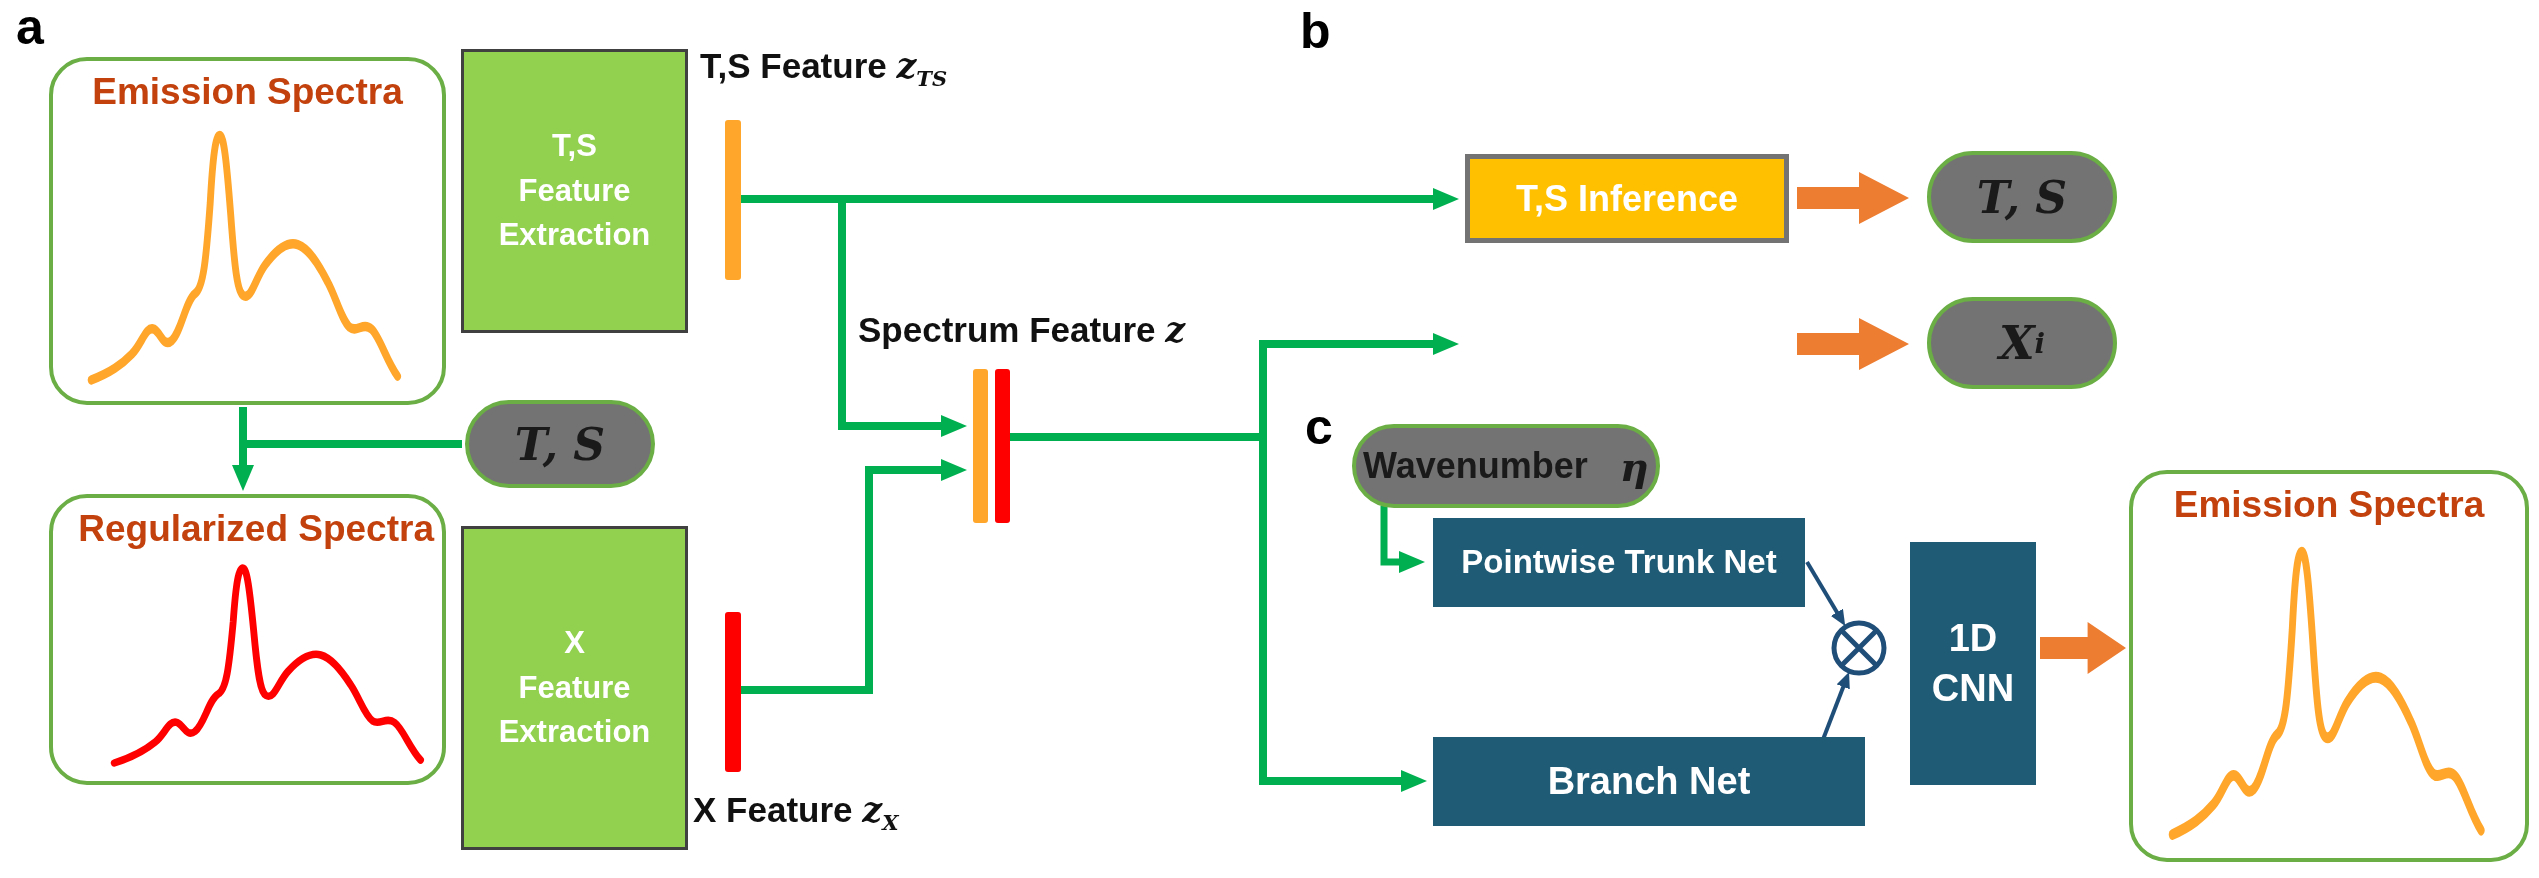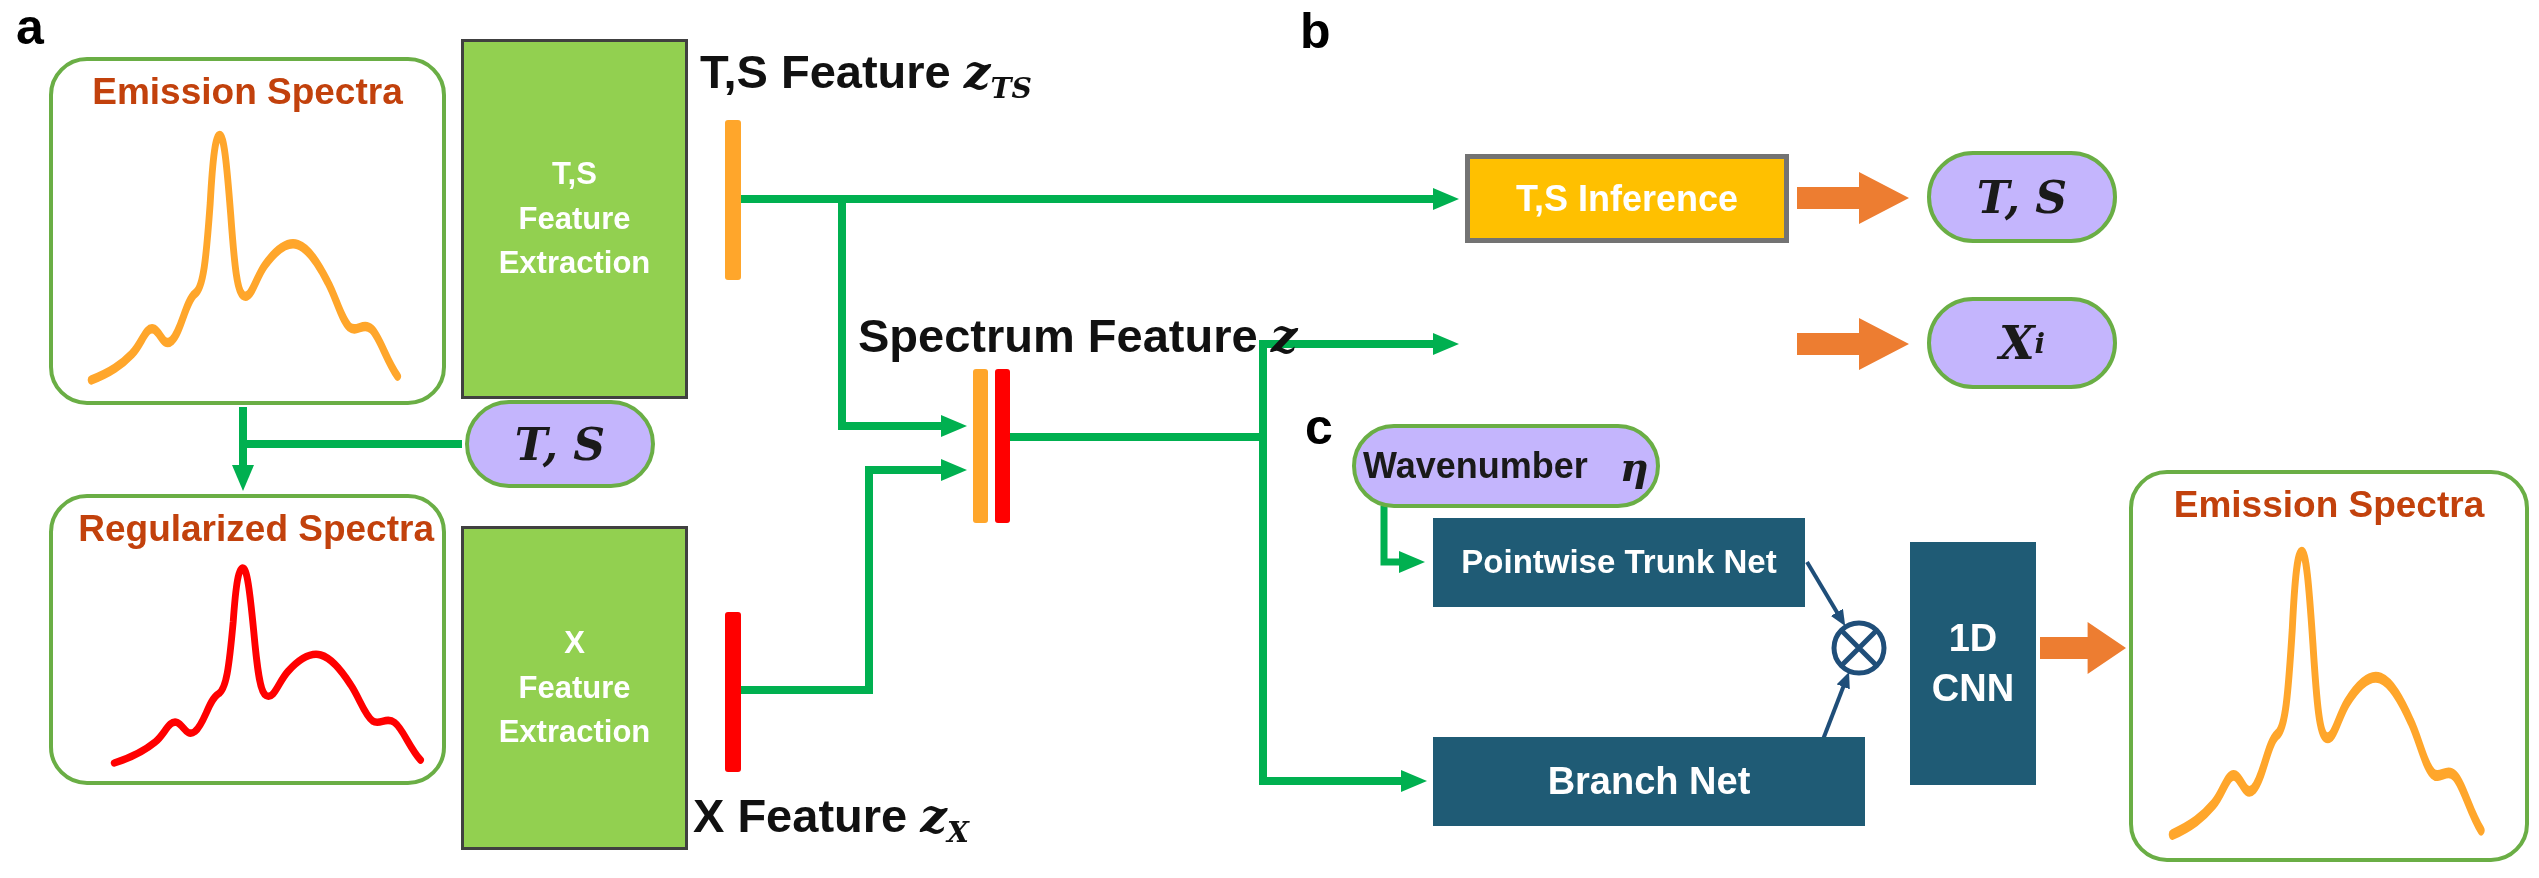--- a/index.html
+++ b/index.html
@@ -17,21 +17,21 @@
   .spec-box {
     position:absolute; box-sizing:border-box; background:#fff;
     border:4px solid #6aae45; border-radius:38px;
     display:flex; flex-direction:column; align-items:center;
     padding:10px 8px 6px 8px;
   }
   .spec-title { font-weight:bold; font-size:37px; color:#c2410c; flex:0 0 auto; }
   .spec-plot { flex:1 1 auto; width:88%; min-height:0; }
 
   .oval {
-    position:absolute; box-sizing:border-box; background:#c4b5fd;
+    position:absolute; box-sizing:border-box; background:#737373;
     border:4px solid #6aae45; border-radius:46px;
     display:flex; align-items:center; justify-content:center;
     font-weight:bold; color:#1a1a1a;
   }
   .sym { font-family:"DejaVu Serif", serif; font-style:italic; font-weight:bold; }
   sub.sym { font-size:0.6em; }
 
   
   .green-box {
     position:absolute; box-sizing:border-box; background:#92d050;
@@ -54,21 +54,21 @@
     position:absolute; box-sizing:border-box; background:#1f5b75;
     color:#fff; font-weight:bold; display:flex; flex-direction:column;
     align-items:center; justify-content:center; text-align:center; line-height:1.3;
   }
 
   .bar { position:absolute; border-radius:3px; }
   .bar-orange { background:#ffa62b; }
   .bar-red { background:#ff0000; }
 
   .flabel {
-    position:absolute; font-weight:bold; font-size:47px; color:#111;
+    position:absolute; font-weight:bold; font-size:35px; color:#111;
     white-space:nowrap; line-height:1;
   }
 
   .overlay { position:absolute; left:0; top:0; pointer-events:none; }
   .block-arrow { position:absolute; }
 </style>
 </head>
 <body>
 
 <div class="canvas">
@@ -123,21 +123,21 @@
     <div class="spec-title">Regularized Spectra</div>
     <svg class="spec-plot" viewBox="0 0 240 150" preserveAspectRatio="none">
       <path d="M6 142 C20 138 28 134 36 128 C43 123 46 113 52 115 C57 117 59 125 65 121 C72 116 75 100 82 96 C88 93 90 78 93 48 C95 22 97 12 100 12 C103 12 105 26 108 54 C111 84 113 95 117 97 C123 100 126 88 133 81 C141 73 149 68 157 70 C165 72 172 80 179 90 C185 98 189 110 195 114 C200 117 205 111 211 115 C217 119 222 132 230 140" fill="none" stroke="#FF0000" stroke-width="5" stroke-linecap="round" stroke-linejoin="round"></path>
     </svg>
   </div>
 
   <div class="oval sym" style="left:465px; top:400px; width:190px; height:88px; font-size:44px;">
     <span>T, S</span>
   </div>
 
-  <div class="green-box" style="left:461px; top:39px; width:227px; height:360px;">
+  <div class="green-box" style="left:461px; top:49px; width:227px; height:284px;">
     <span>T,S</span>
     <span>Feature</span>
     <span>Extraction</span>
   </div>
 
   <div class="green-box" style="left:461px; top:526px; width:227px; height:324px;">
     <span>X</span>
     <span>Feature</span>
     <span>Extraction</span>
   </div>

